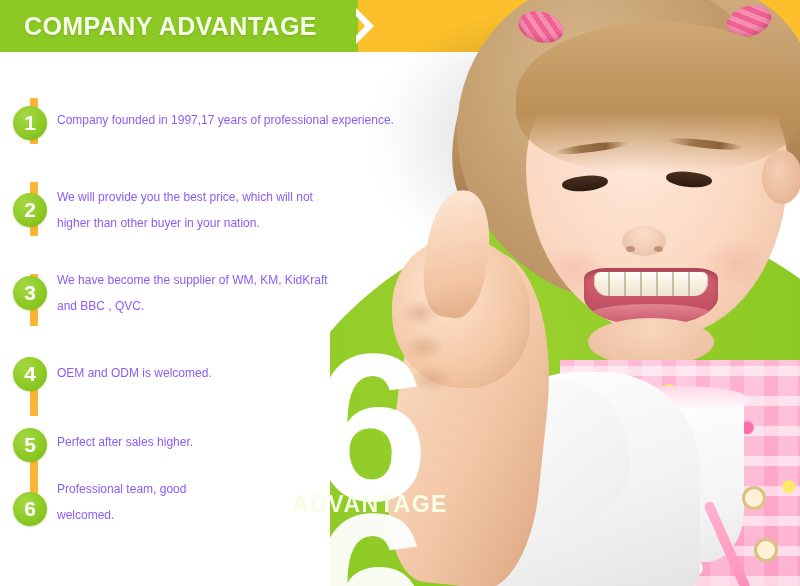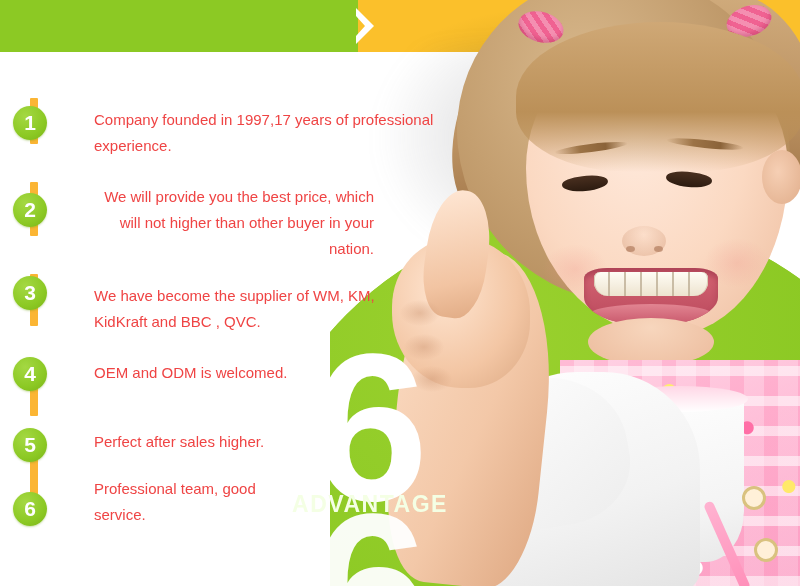--- a/index.html
+++ b/index.html
@@ -137,21 +137,21 @@
   .chev{position:absolute;left:352px;top:0;width:40px;height:52px;z-index:6;}
 
   
   .list{position:absolute;left:0;top:52px;width:440px;height:534px;z-index:4;}
   .conn{position:absolute;left:30px;width:8px;background:#fbb534;border-radius:1px;}
   .item{position:absolute;left:0;}
   .badge{position:absolute;left:13px;width:34px;height:34px;border-radius:50%;
     background:radial-gradient(circle at 36% 30%,#a4d843,#8cc924 60%,#79b317 100%);
     color:#ffffff;font-size:21px;font-weight:bold;text-align:center;line-height:34px;
     box-shadow:0 1px 2px rgba(110,160,20,.35);}
-  .itext{position:absolute;left:57px;color:#ef4444;font-size:15px;line-height:26px;margin-left:37px;}
+  .itext{position:absolute;left:57px;color:#8b5cf6;font-size:12px;line-height:26px;}
 </style>
 </head>
 <body>
 
 <div class="stage">
 
   <div class="photo">
     <div class="photo-bg"></div>
     <div class="orange-band"></div>
     <div class="band-shadow"></div>
@@ -224,52 +224,53 @@
       <text x="370" y="660" text-anchor="middle" font-family="Liberation Sans, sans-serif" font-size="210" font-weight="bold" fill="#ffffff" opacity=".95">6</text>
     </g>
   </svg>
 
   <div class="hdr-green"></div>
   <svg class="chev" viewBox="0 0 40 52">
     <path d="M0,0 L6,0 L6,52 L0,52 Z" fill="#8cc924"></path>
     <path d="M4,8 L22,26 L4,44 L4,36 L13,26 L4,16 Z" fill="#ffffff"></path>
     <path d="M6,2 L24,26 L6,50" fill="none" stroke="#ffffff" stroke-width="0"></path>
   </svg>
+  <div class="hdr-title">COMPANY ADVANTAGE</div>
 
   <div class="list">
     <div class="conn" style="top:46px;height:46px;"></div>
     <div class="conn" style="top:130px;height:54px;"></div>
     <div class="conn" style="top:222px;height:52px;"></div>
     <div class="conn" style="top:312px;height:52px;"></div>
     <div class="conn" style="top:404px;height:48px;"></div>
 
     <div class="item">
       <div class="badge" style="top:54px;">1</div>
       <div class="itext" style="top:55px;width:355px;">Company founded in 1997,17 years of professional experience.</div>
     </div>
 
     <div class="item">
       <div class="badge" style="top:141px;">2</div>
-      <div class="itext" style="top:132px;width:280px;text-align:right;">We will provide you the best price, which will not higher than other buyer in your nation.</div>
+      <div class="itext" style="top:132px;width:280px;">We will provide you the best price, which will not higher than other buyer in your nation.</div>
     </div>
 
     <div class="item">
       <div class="badge" style="top:224px;">3</div>
-      <div class="itext" style="top:231px;width:290px;"> We have become the supplier of WM, KM, KidKraft and BBC , QVC.</div>
+      <div class="itext" style="top:215px;width:290px;"> We have become the supplier of WM, KM, KidKraft and BBC , QVC.</div>
     </div>
 
     <div class="item">
       <div class="badge" style="top:305px;">4</div>
       <div class="itext" style="top:308px;width:300px;">OEM and ODM is welcomed.</div>
     </div>
 
     <div class="item">
       <div class="badge" style="top:376px;">5</div>
       <div class="itext" style="top:377px;width:300px;">Perfect after sales higher.</div>
     </div>
 
     <div class="item">
       <div class="badge" style="top:440px;">6</div>
-      <div class="itext" style="top:424px;width:190px;">Professional team, good service.</div>
+      <div class="itext" style="top:424px;width:190px;">Professional team, good welcomed.</div>
     </div>
   </div>
 
 </div>
 
 </body></html>

